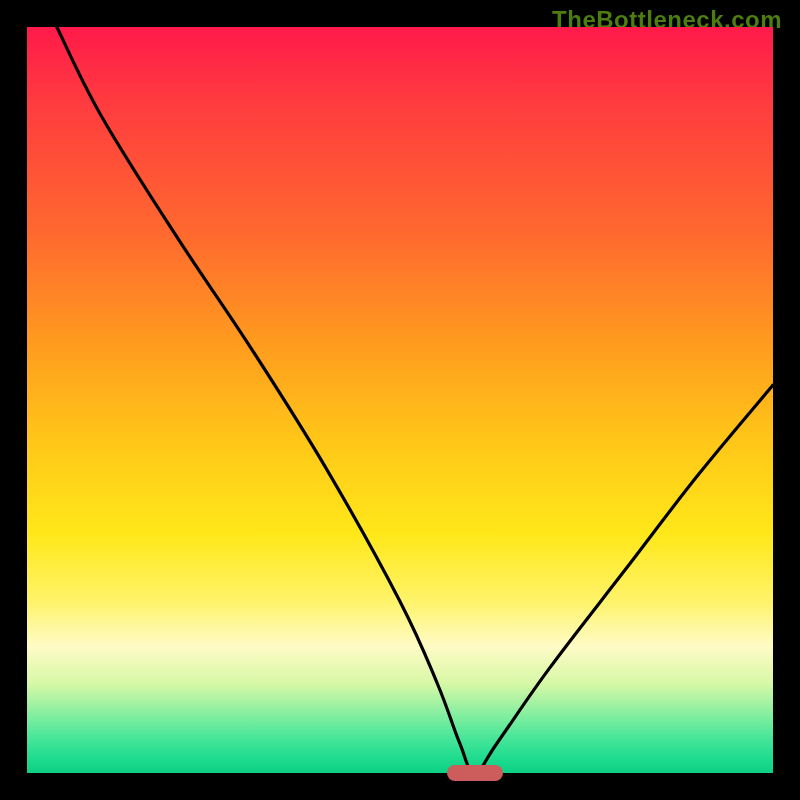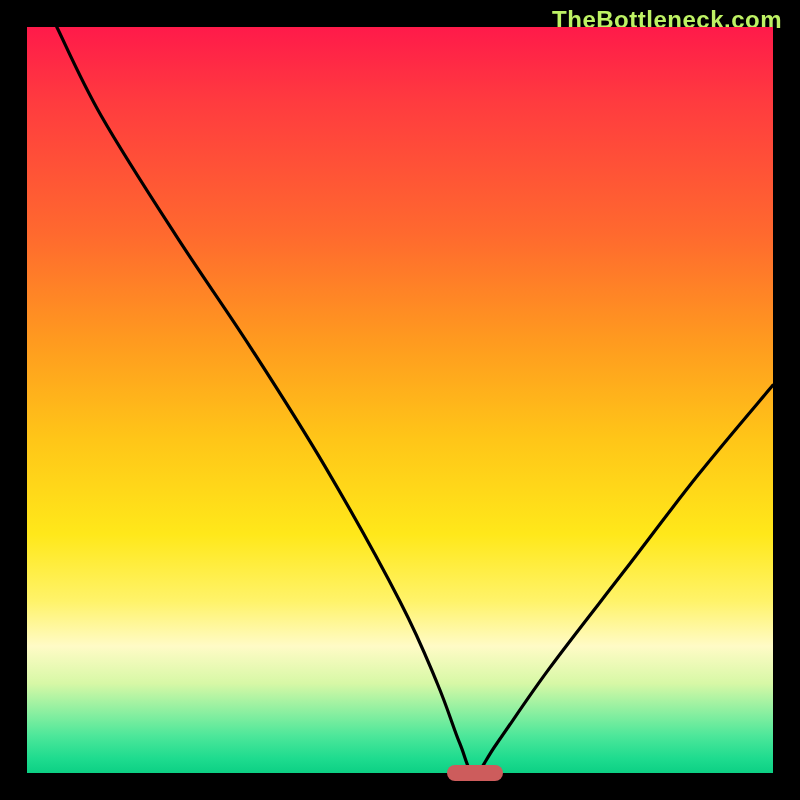--- a/index.html
+++ b/index.html
@@ -14,21 +14,21 @@
   .frame {
     position: relative;
     width: 800px;
     height: 800px;
     background: #000;
   }
   .watermark {
     position: absolute;
     top: 6px;
     right: 18px;
-    color: #bef264;
+    color: #4d7c0f;
     font-size: 24px;
     font-weight: 600;
     letter-spacing: 0.5px;
   }
   .plot {
     position: absolute;
     left: 27px;
     top: 27px;
     width: 746px;
     height: 746px;

